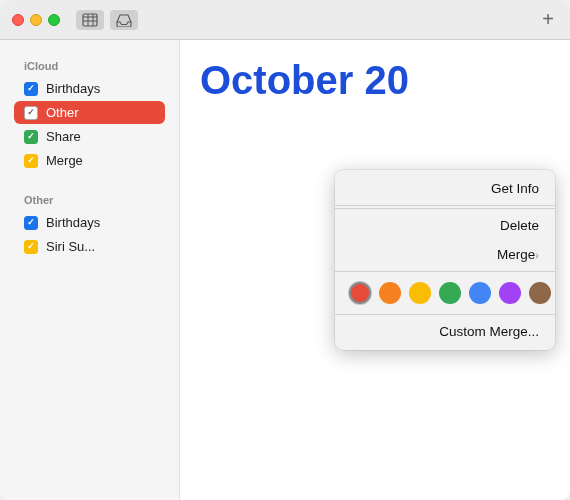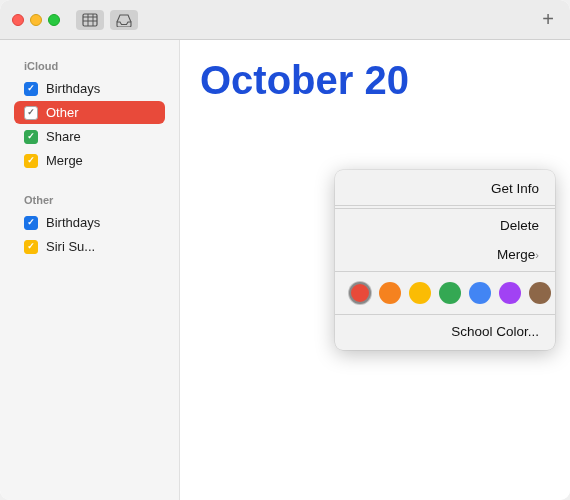--- a/index.html
+++ b/index.html
@@ -342,20 +342,20 @@
           <div class="color-swatch" style="background-color: #fbbc04;"></div>
           <div class="color-swatch" style="background-color: #34a853;"></div>
           <div class="color-swatch" style="background-color: #4285f4;"></div>
           <div class="color-swatch" style="background-color: #a142f4;"></div>
           <div class="color-swatch" style="background-color: #8d6748;"></div>
         </div>
 
         <div class="menu-divider"></div>
 
         <div class="menu-item">
-          <span>School Color...</span>
+          <span>Custom Merge...</span>
         </div>
 
       </div>
     </div>
 
   </div>
 </div>
 
 </body></html>

